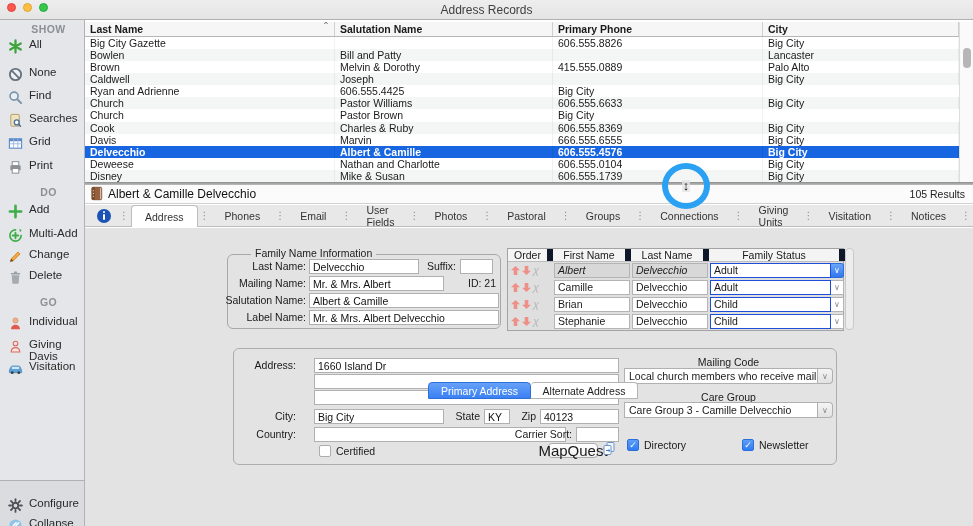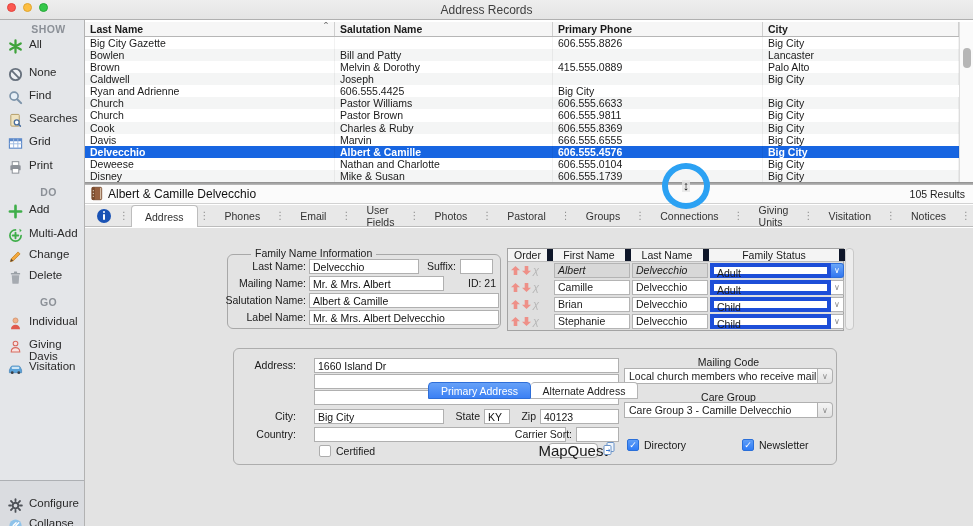--- a/index.html
+++ b/index.html
@@ -64,21 +64,21 @@
   .mheader { display:grid; grid-template-columns:45px 78px 78px 136px; height:13px; background:#f4f4f4; border-bottom:1px solid #bdbdbd; font-size:10.5px; line-height:12px; text-align:center; }
   .mheader > div { border-right:6px solid #0f172a; overflow:hidden; }
   .mrow { display:grid; grid-template-columns:45px 78px 78px 136px; height:17px; align-items:center; }
   .mcell { height:15px; margin:0 1px; border:1px solid #b4b4b4; background:#fff; font-size:10.5px; line-height:13px; padding-left:3px; white-space:nowrap; overflow:hidden; }
   .mrow.hl .mcell.txt { background:#d8d8d8;font-style:italic; }
   .ordercell { display:flex; align-items:center; gap:2px; padding-left:3px; }
   .arrow { width:9px; height:9px; background:#ee9088; clip-path:polygon(50% 0,100% 48%,70% 48%,70% 100%,30% 100%,30% 48%,0 48%); }
   .arrow.down { transform:rotate(180deg); }
   .chi { color:#b5b5b5; font-style:italic; font-size:11px; line-height:9px; }
   .msel { display:flex; align-items:stretch; height:15px; margin:0 1px; }
-  .msel .mtxt { flex:1; border:4px solid #1d4ed8; background:#fff; font-size:10.5px; line-height:13px; padding-left:3px; }
+  .msel .mtxt { flex:1; border:1px solid #1d4ed8; background:#fff; font-size:10.5px; line-height:13px; padding-left:3px; }
   .msel .mbtn { width:13px; display:flex; align-items:center; justify-content:center; font-size:8px; color:#8a8a8a; border:1px solid #b4b4b4; border-left:none; background:#fff; }
   .msel.blue .mbtn { background:linear-gradient(#6aa6f8,#3276f0); color:#fff; border-color:#2f6fd8; border-radius:0 3px 3px 0; }
   .mscroll { position:absolute; left:760px; top:20px; width:9px; height:82px; background:#ededed; border:1px solid #c9c9c9; border-radius:4px; }
 
   
   .apanel { position:absolute; left:148px; top:120px; width:604px; height:117px; border:1px solid #adadad; border-radius:6px; }
   .atab { position:absolute; top:110px; height:17px; font-size:10.5px; display:flex; align-items:center; justify-content:center; z-index:3; cursor:default;margin-top:44px; }
   .atab.primary { left:343px; width:103px; background:linear-gradient(#66a1f8,#3b80f4); color:#fff; border:1px solid #2e6ed8; border-radius:4px 0 0 0; border-top-right-radius:0; border-radius:4px 4px 0 0; }
   .atab.alternate { left:446px; width:107px; background:#fff; color:#222; border:1px solid #b4b4b4; border-left:none; border-radius:0 4px 0 0; border-radius:0 4px 4px 0; border-radius:4px 4px 0 0; }
   .plabel { position:absolute; text-align:right; font-size:10.5px; line-height:15px; color:#1a1a1a; }
@@ -317,21 +317,20 @@
       </div>
     <div class="lrow">
         <div>Church</div>
         <div>Pastor Williams</div>
         <div>606.555.6633</div>
         <div>Big City</div>
       </div>
     <div class="lrow">
         <div>Church</div>
         <div>Pastor Brown</div>
-        <div>606.555.9811</div>
         <div>Big City</div>
       </div>
     <div class="lrow">
         <div>Cook</div>
         <div>Charles &amp; Ruby</div>
         <div>606.555.8369</div>
         <div>Big City</div>
       </div>
     <div class="lrow">
         <div>Davis</div>

